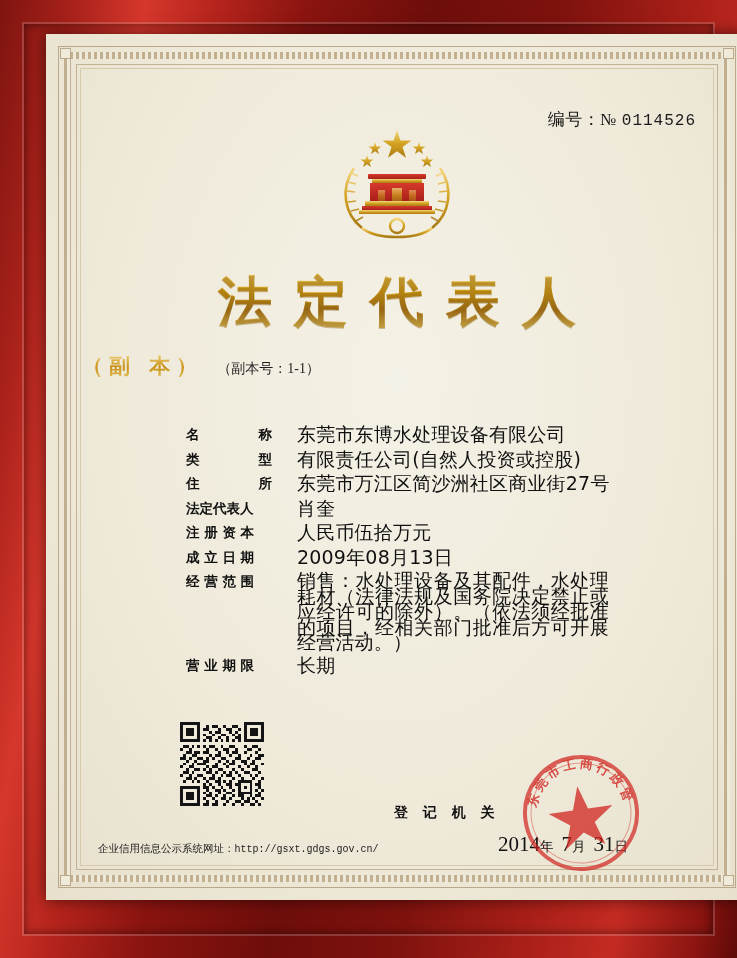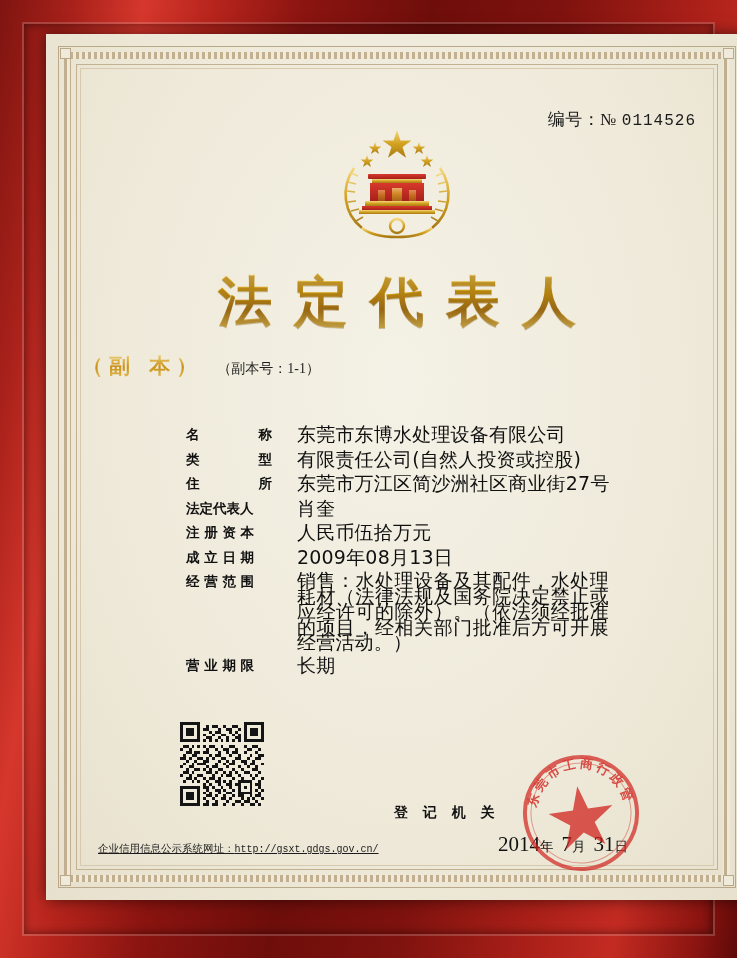--- a/index.html
+++ b/index.html
@@ -140,21 +140,20 @@
     position:absolute;left:472px;top:716px;width:126px;height:126px;
     transform:rotate(-8deg);
     opacity:.82;
   }
 
   
   .footer-left{
     position:absolute;left:52px;bottom:44px;
     font-size:10.5px;color:#1c1c1c;font-family:"DejaVu Sans", sans-serif;
     white-space:nowrap;
-    text-decoration:underline;
   }
   .footer-left .url{font-family:"Liberation Mono", monospace;font-size:10px;}
   .footer-right{
     position:absolute;right:52px;bottom:44px;
     font-size:11.5px;color:#1c1c1c;font-family:"DejaVu Sans", sans-serif;
     letter-spacing:.4px;white-space:nowrap;
   }
 </style>
 </head>
 <body>

